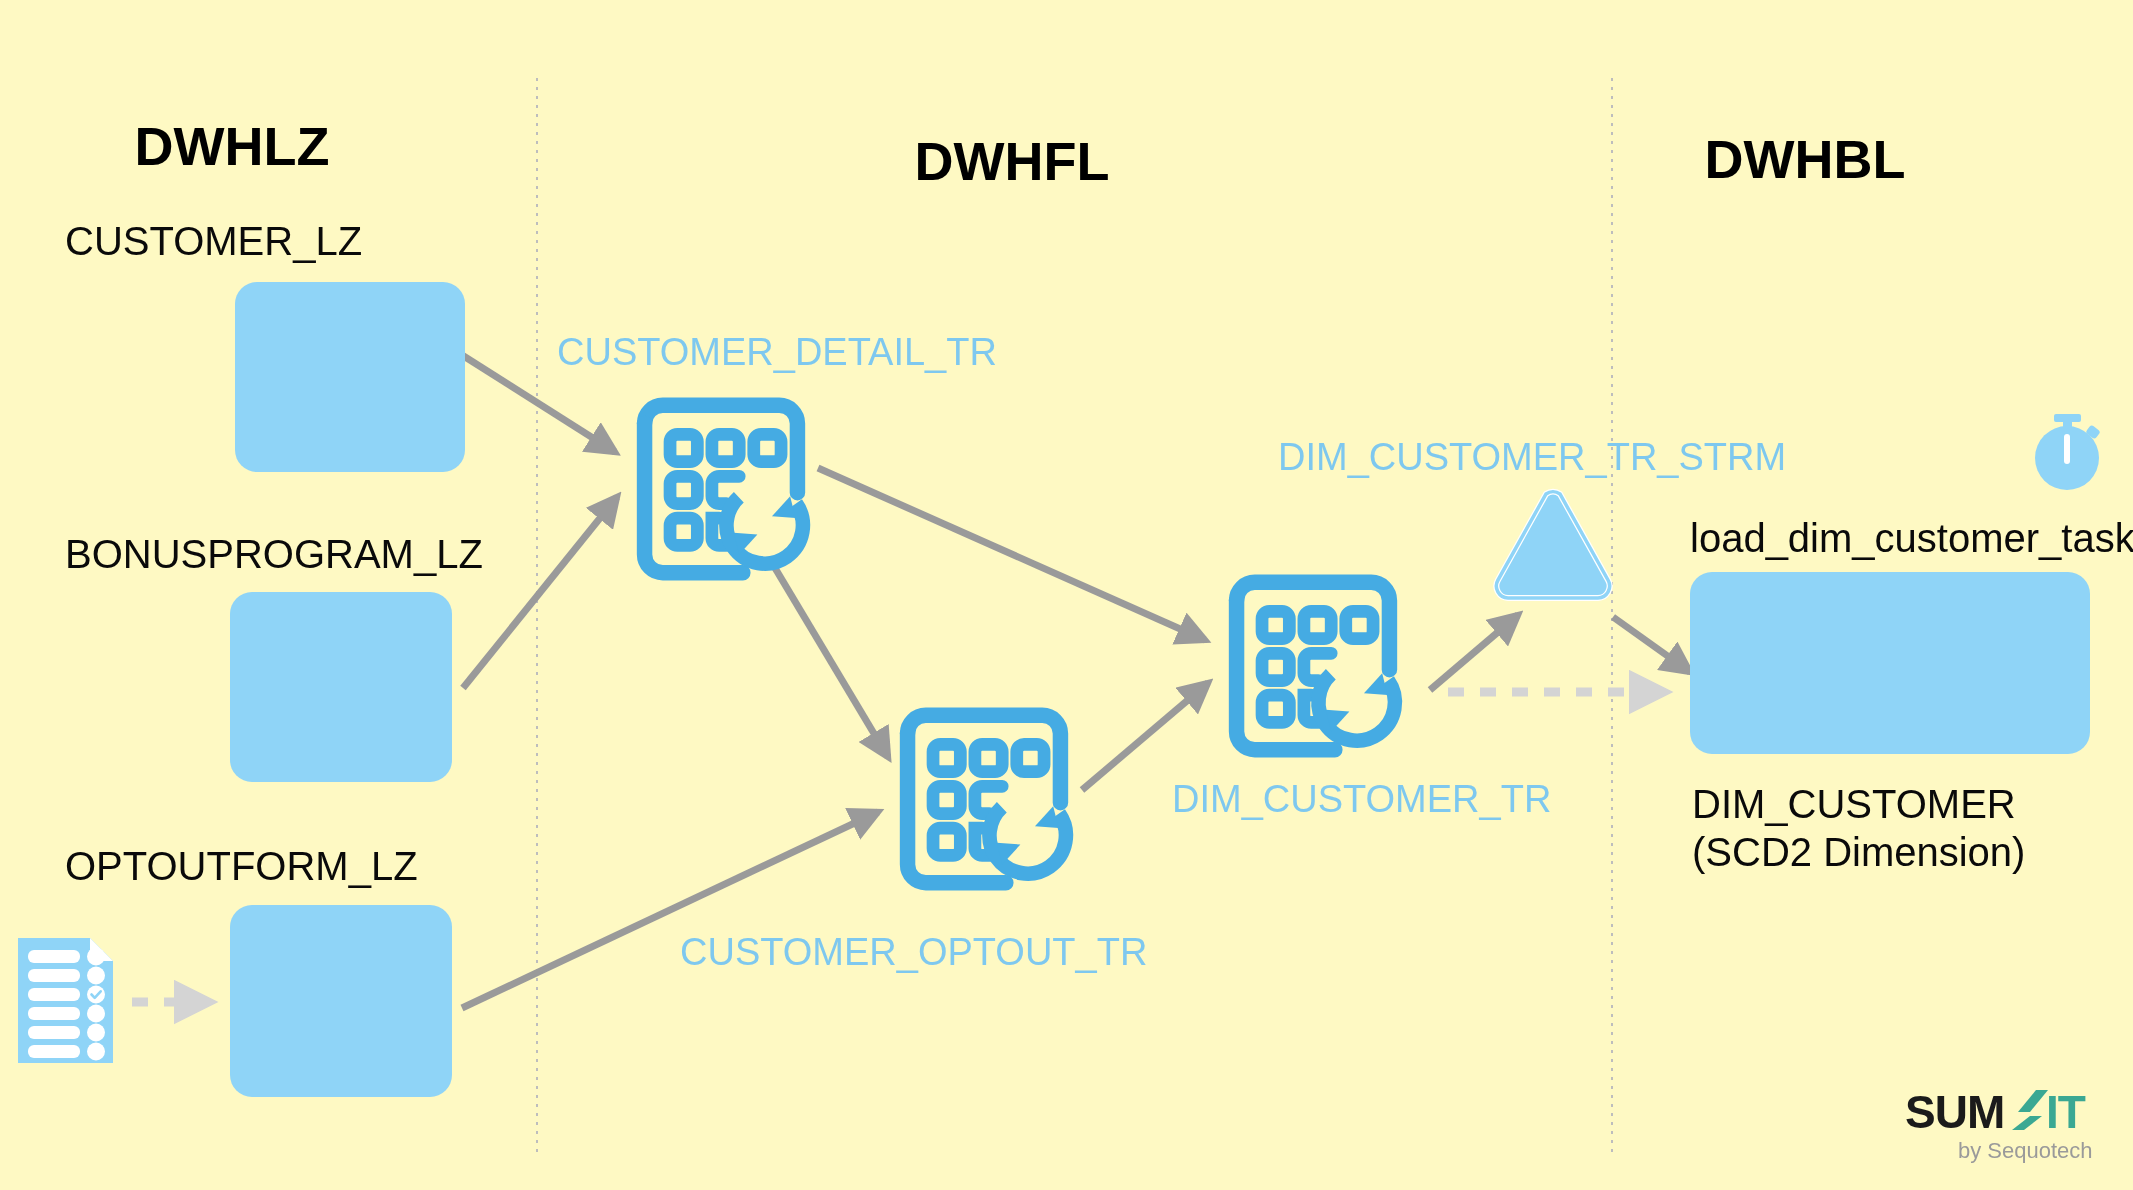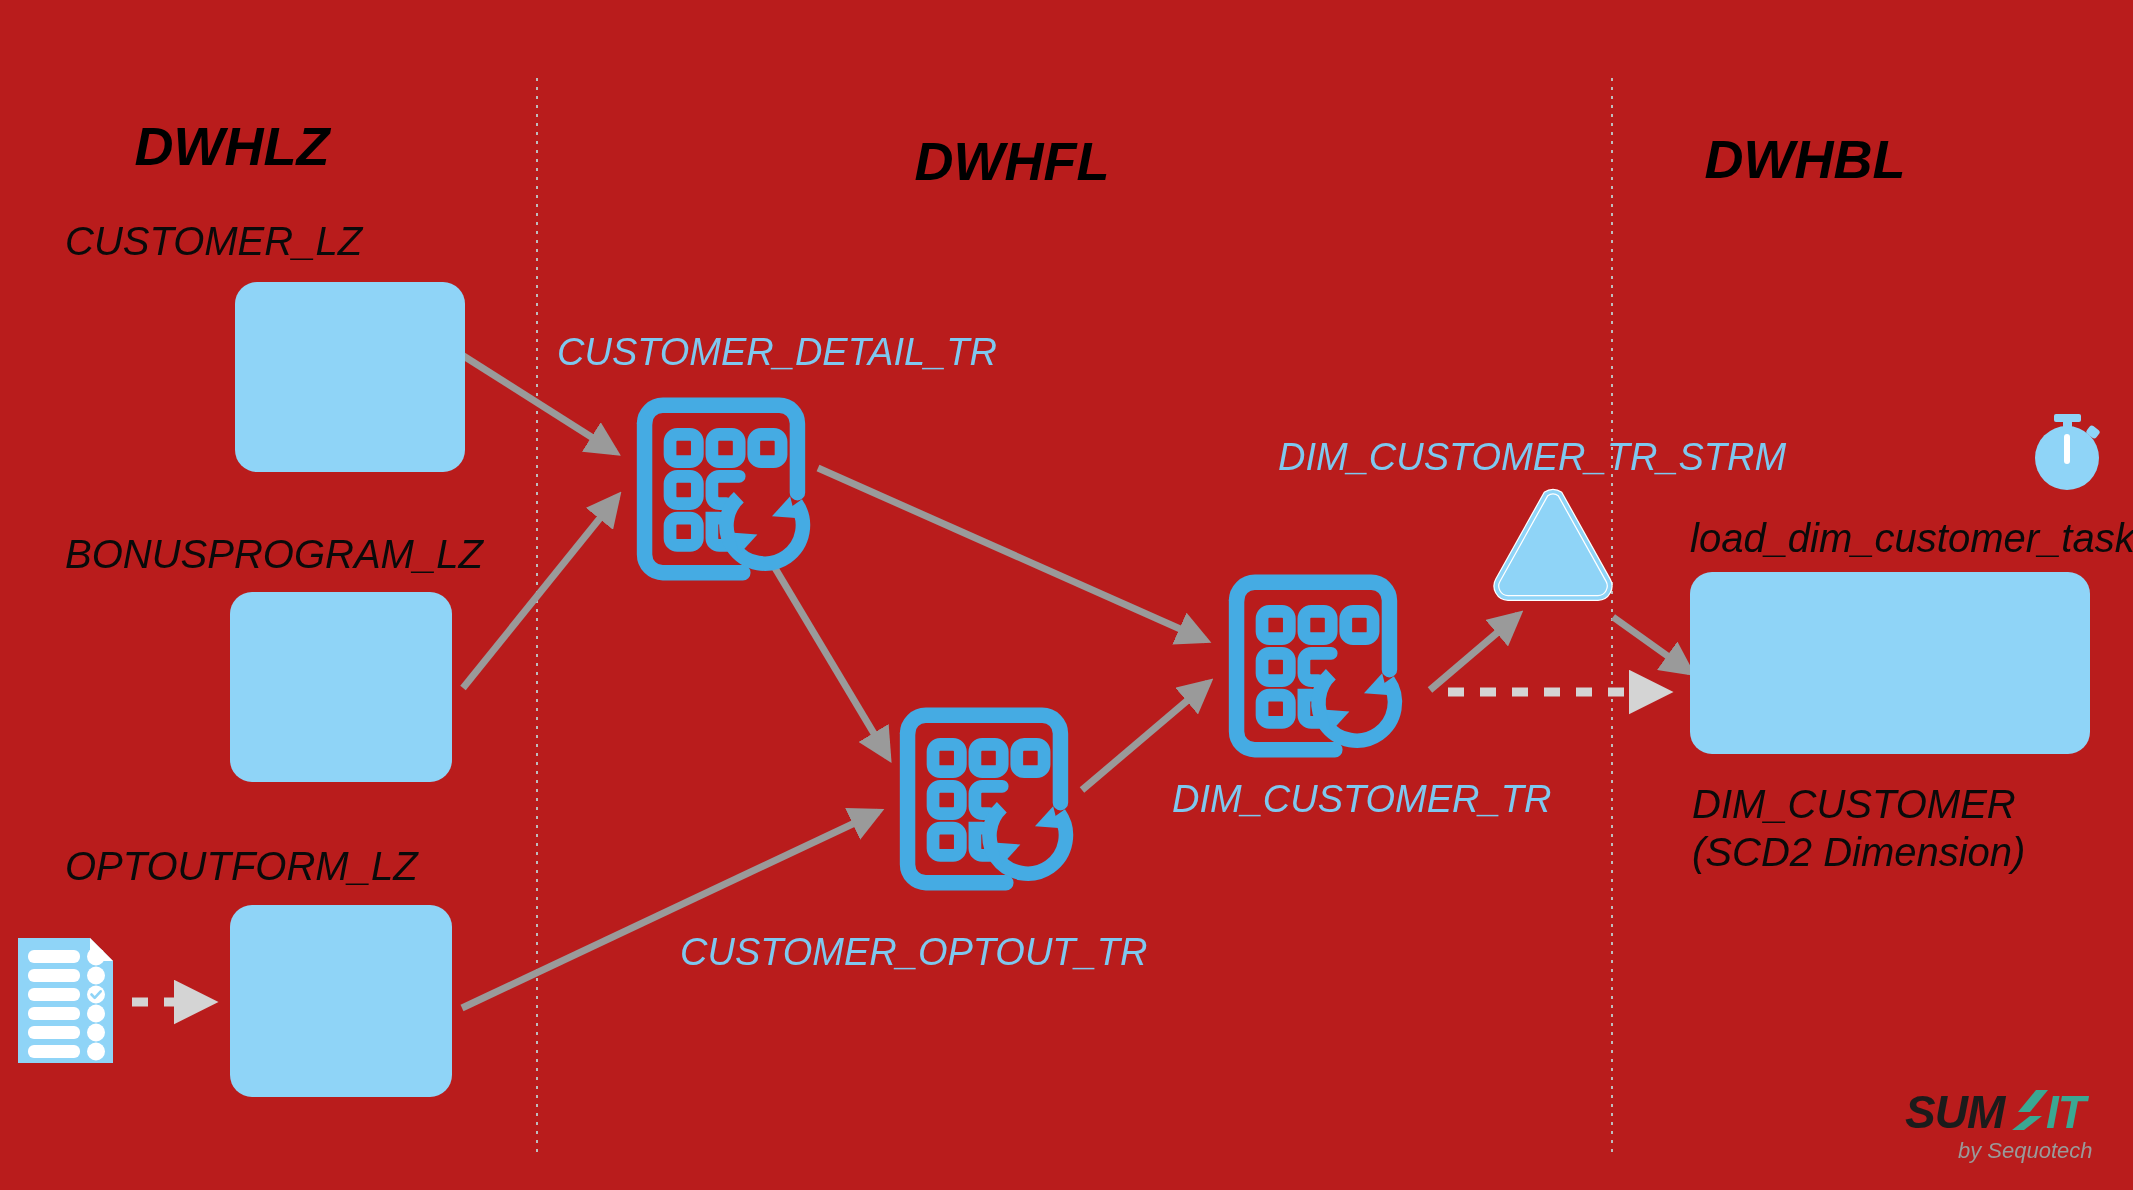--- a/index.html
+++ b/index.html
@@ -7,23 +7,22 @@
     padding: 0;
     background: #ffffff;
   }
   body {
     font-family: "Liberation Sans", sans-serif;
   }
   #canvas {
     position: relative;
     width: 2133px;
     height: 1190px;
-    background: #b91c1c;
+    background: #fef9c3;
     overflow: hidden;
-    font-style: italic;
   }
   #diagram-svg {
     position: absolute;
     left: 0;
     top: 0;
     width: 2133px;
     height: 1190px;
   }
   .zone-header {
     font-weight: bold;

